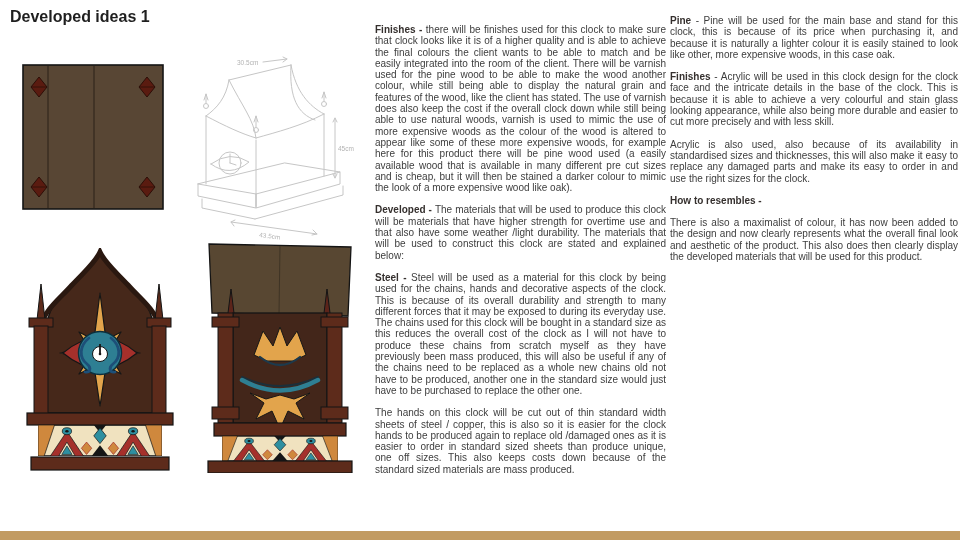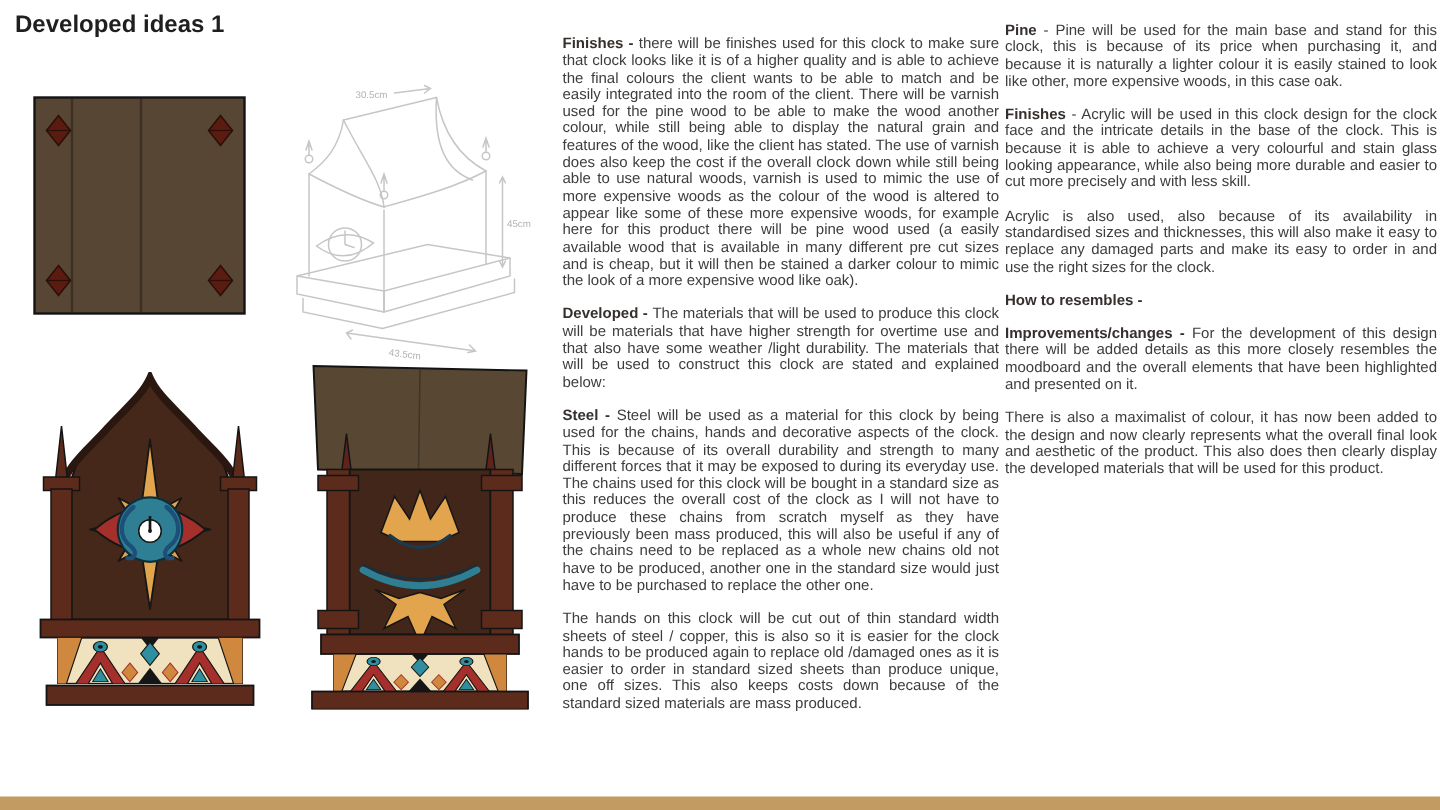--- a/index.html
+++ b/index.html
@@ -179,18 +179,17 @@
     <p><b>Developed - </b><span>The materials that will be used to produce this clock will be materials that have higher strength for overtime use and that also have some weather /light durability. The materials that will be used to construct this clock are stated and explained below:</span></p>
     <p><b>Steel - </b><span>Steel will be used as a material for this clock by being used for the chains, hands and decorative aspects of the clock. This is because of its overall durability and strength to many different forces that it may be exposed to during its everyday use. The chains used for this clock will be bought in a standard size as this reduces the overall cost of the clock as I will not have to produce these chains from scratch myself as they have previously been mass produced, this will also be useful if any of the chains need to be replaced as a whole new chains old not have to be produced, another one in the standard size would just have to be purchased to replace the other one.</span></p>
     <p><b></b><span>The hands on this clock will be cut out of thin standard width sheets of steel / copper, this is also so it is easier for the clock hands to be produced again to replace old /damaged ones as it is easier to order in standard sized sheets than produce unique, one off sizes. This also keeps costs down because of the standard sized materials are mass produced.</span></p>
   </div>
 
   <div class="col col-2">
     <p><b>Pine </b><span>- Pine will be used for the main base and stand for this clock, this is because of its price when purchasing it, and because it is naturally a lighter colour it is easily stained to look like other, more expensive woods, in this case oak.</span></p>
     <p><b>Finishes </b><span>- Acrylic will be used in this clock design for the clock face and the intricate details in the base of the clock. This is because it is able to achieve a very colourful and stain glass looking appearance, while also being more durable and easier to cut more precisely and with less skill.</span></p>
     <p><b></b><span>Acrylic is also used, also because of its availability in standardised sizes and thicknesses, this will also make it easy to replace any damaged parts and make its easy to order in and use the right sizes for the clock.</span></p>
     <p><b>How to resembles - </b><span></span></p>
-    <p><b>Improvements/changes - </b><span>For the development of this design there will be added details as this more closely resembles the moodboard and the overall elements that have been highlighted and presented on it.</span></p>
     <p><b></b><span>There is also a maximalist of colour, it has now been added to the design and now clearly represents what the overall final look and aesthetic of the product. This also does then clearly display the developed materials that will be used for this product.</span></p>
   </div>
 
   <div class="accent-bar"></div>
 </div>
 
 </body></html>

